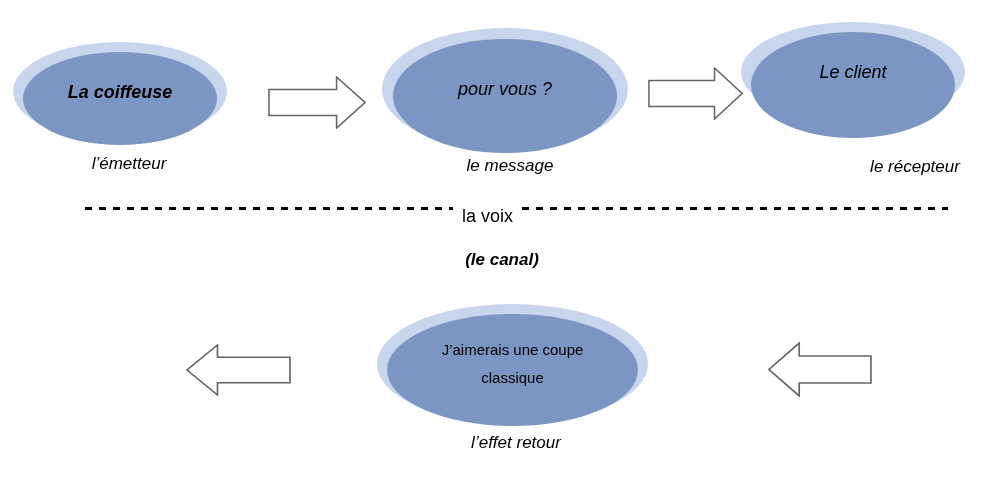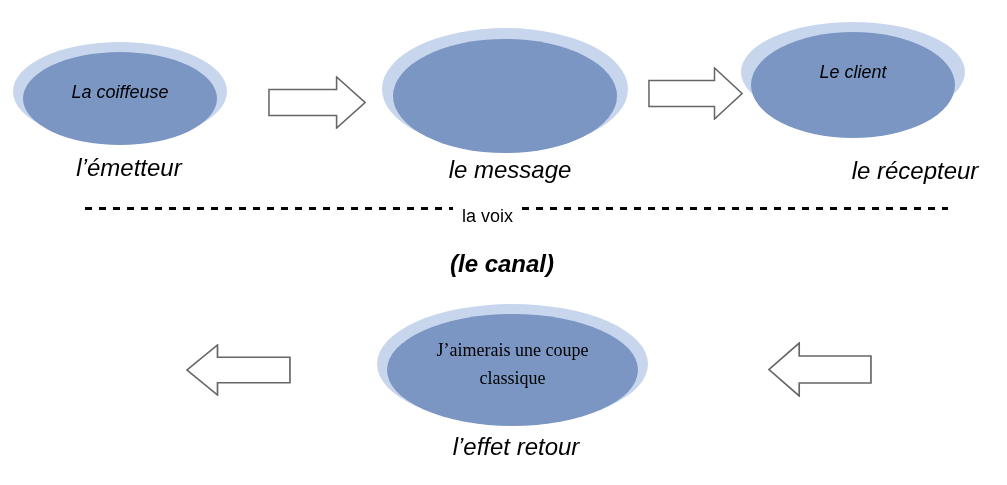--- a/index.html
+++ b/index.html
@@ -33,26 +33,26 @@
     display:flex;flex-direction:column;
     align-items:center;justify-content:center;
     text-align:center;
   }
   .node-text{
     font-style:italic;
     font-size:18px;
     line-height:26px;
     color:var(--text_color);
   }
-  .node-text.upright{font-style:normal;font-size:18px;line-height:28px;font-family:Liberation Serif, serif;}
+  .node-text.upright{font-style:normal;font-size:15px;line-height:28px;}
   .role-label{
     position:absolute;
     transform:translateX(-50%);
     font-style:italic;
-    font-size:24px;
+    font-size:17px;
     white-space:nowrap;
     color:var(--text_color);
   }
   .arrow{position:absolute;}
   .arrow svg{display:block;}
   .channel-line{
     position:absolute;
     display:flex;
     align-items:flex-start;
   }
@@ -68,34 +68,35 @@
     position:relative;
     top:-1px;
   }
   .channel-label{font-style:italic;}
 </style>
 </head>
 <body>
 
 <div class="canvas">
 
-  <div class="ellipse" style="left:13px;top:42px;width:214px;height:99px;">
+  <div class="ellipse" style="left:13px;top:42px;width:214px;height:99px;font-weight:bold;">
     <div class="ellipse-inner" style="padding-bottom:14px;">
       <span class="node-text">La coiffeuse</span>
     </div>
   </div>
 
   <div class="arrow" style="left:268px;top:76px;">
     <svg width="98" height="53" viewBox="0 0 100 53" preserveAspectRatio="none">
       <polygon points="1,13.5 70,13.5 70,1 99,26.5 70,52 70,39.5 1,39.5" style="fill:var(--arrow_fill);stroke:var(--arrow_outline);stroke-width:1.6"></polygon>
     </svg>
   </div>
 
   <div class="ellipse" style="left:382px;top:28px;width:246px;height:122px;padding:11px;">
     <div class="ellipse-inner" style="padding-bottom:14px;">
+      <span class="node-text">pour vous ?</span>
     </div>
   </div>
 
   <div class="arrow" style="left:648px;top:67px;">
     <svg width="95" height="53" viewBox="0 0 100 53" preserveAspectRatio="none">
       <polygon points="1,13.5 70,13.5 70,1 99,26.5 70,52 70,39.5 1,39.5" style="fill:var(--arrow_fill);stroke:var(--arrow_outline);stroke-width:1.6"></polygon>
     </svg>
   </div>
 
   <div class="ellipse" style="left:741px;top:22px;width:224px;height:100px;">

